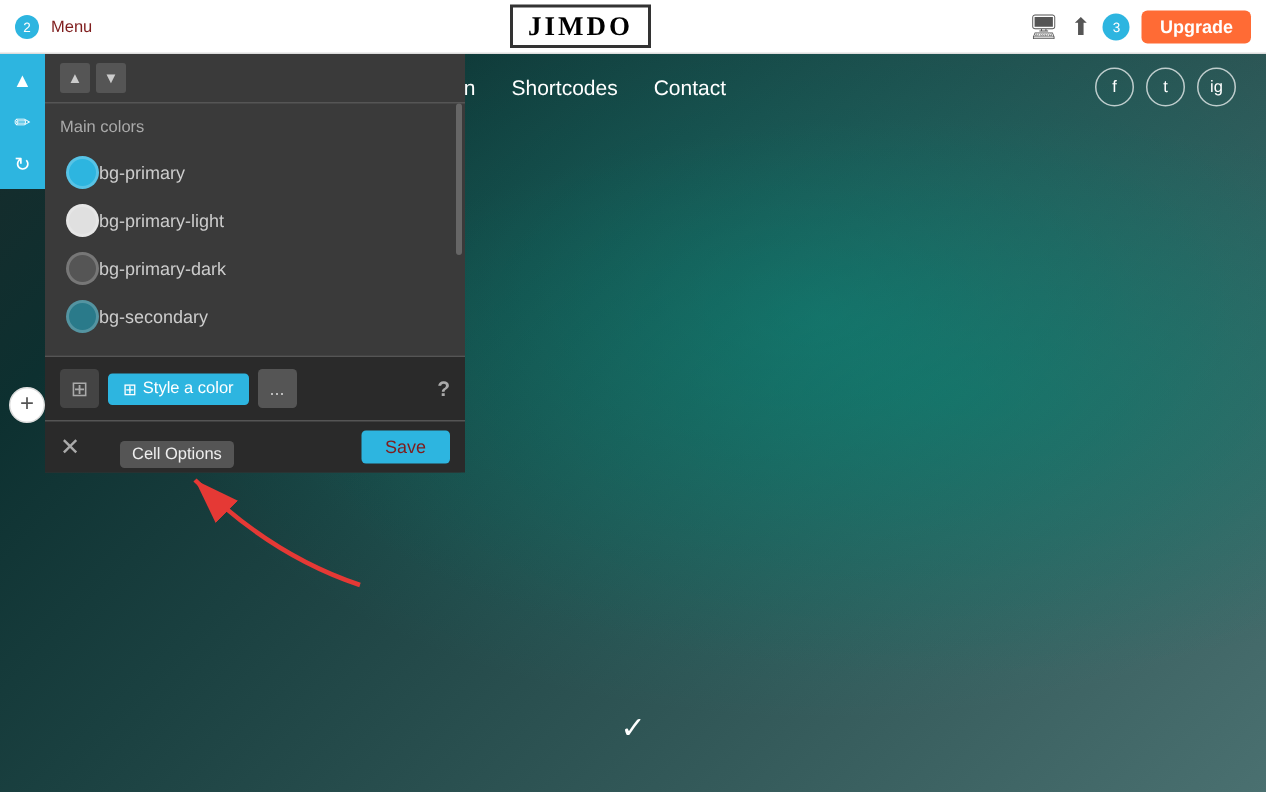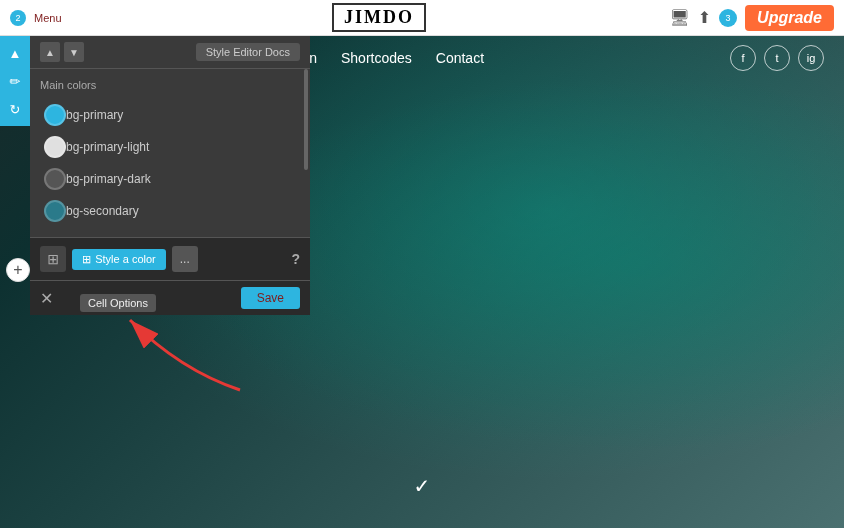--- a/index.html
+++ b/index.html
@@ -47,24 +47,23 @@
       padding: 2px 10px;
       font-family: Georgia, serif;
     }
 
     .upgrade-btn {
       background: #ff6b35;
       color: white;
       border: none;
       border-radius: 4px;
       padding: 4px 12px;
-      font-size: 16px;
+      font-size: 12px;
       cursor: pointer;
       font-weight: bold;
-      font-style: italic;
     }
     .notification-badge {
       background: #2db5e0;
       color: white;
       border-radius: 50%;
       width: 18px;
       height: 18px;
       font-size: 9px;
       display: flex;
       align-items: center;
@@ -370,21 +369,20 @@
     <div class="social-icon">ig</div>
   </div>
 </div>
 
 <div class="style-panel">
   <div class="style-panel-header">
     <div class="style-panel-nav">
       <button class="panel-nav-btn">▲</button>
       <button class="panel-nav-btn">▼</button>
     </div>
-    <button class="docs-btn">Style Editor Docs</button>
   </div>
 
   <div class="style-panel-body panel-scroll-area">
     <div class="panel-scrollbar"></div>
     <div class="section-label">Main colors</div>
 
     <div class="color-item">
       <div class="color-swatch" style="background:#2db5e0;"></div>
       <span class="color-name">bg-primary</span>
     </div>

